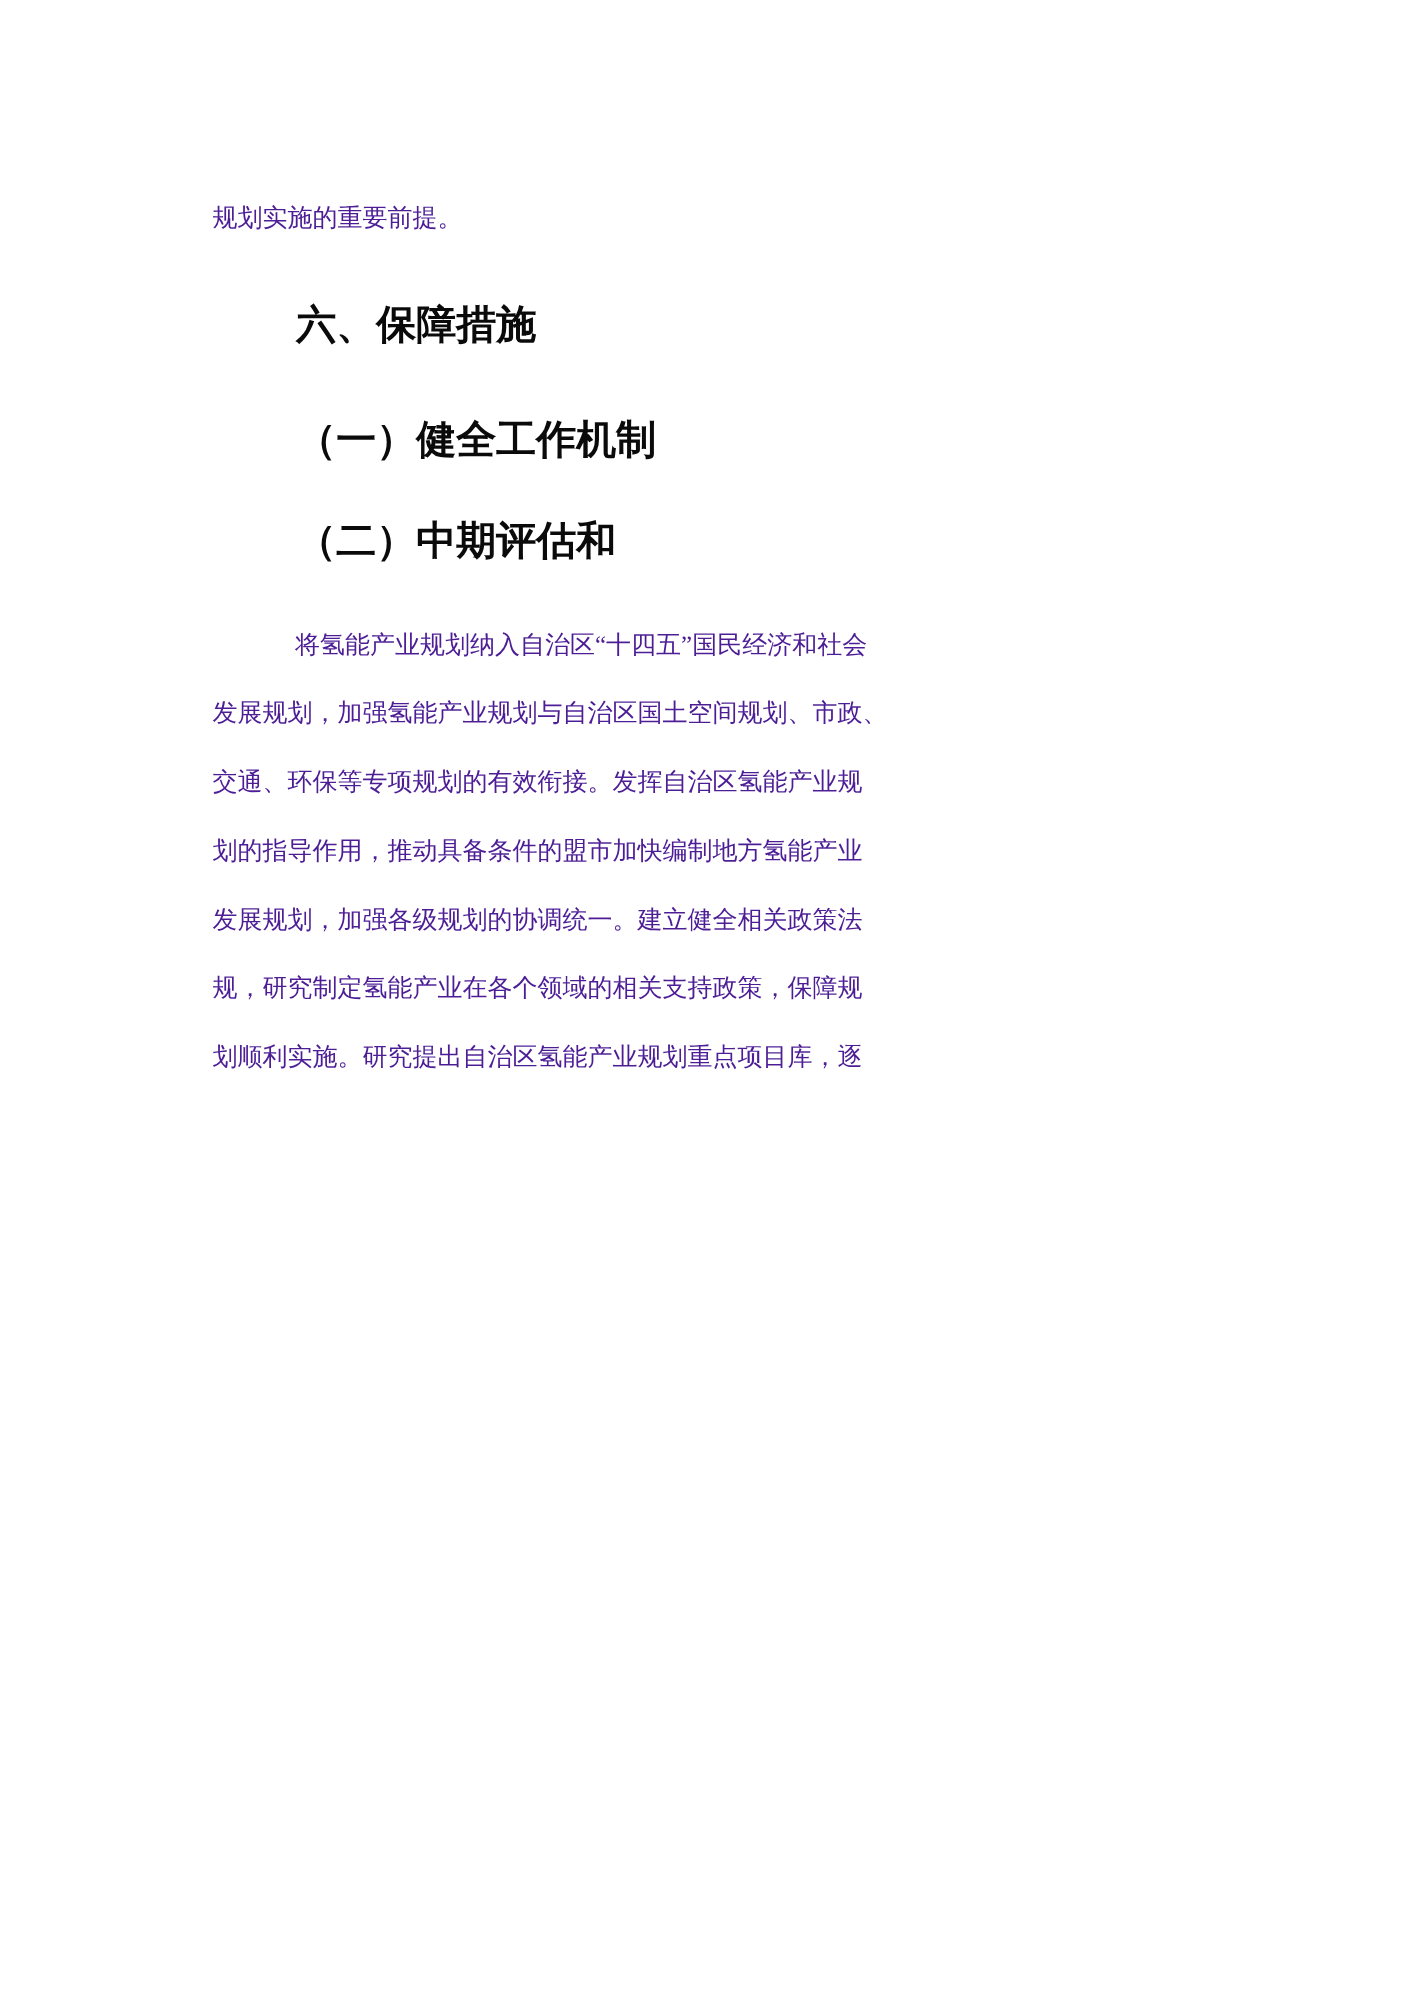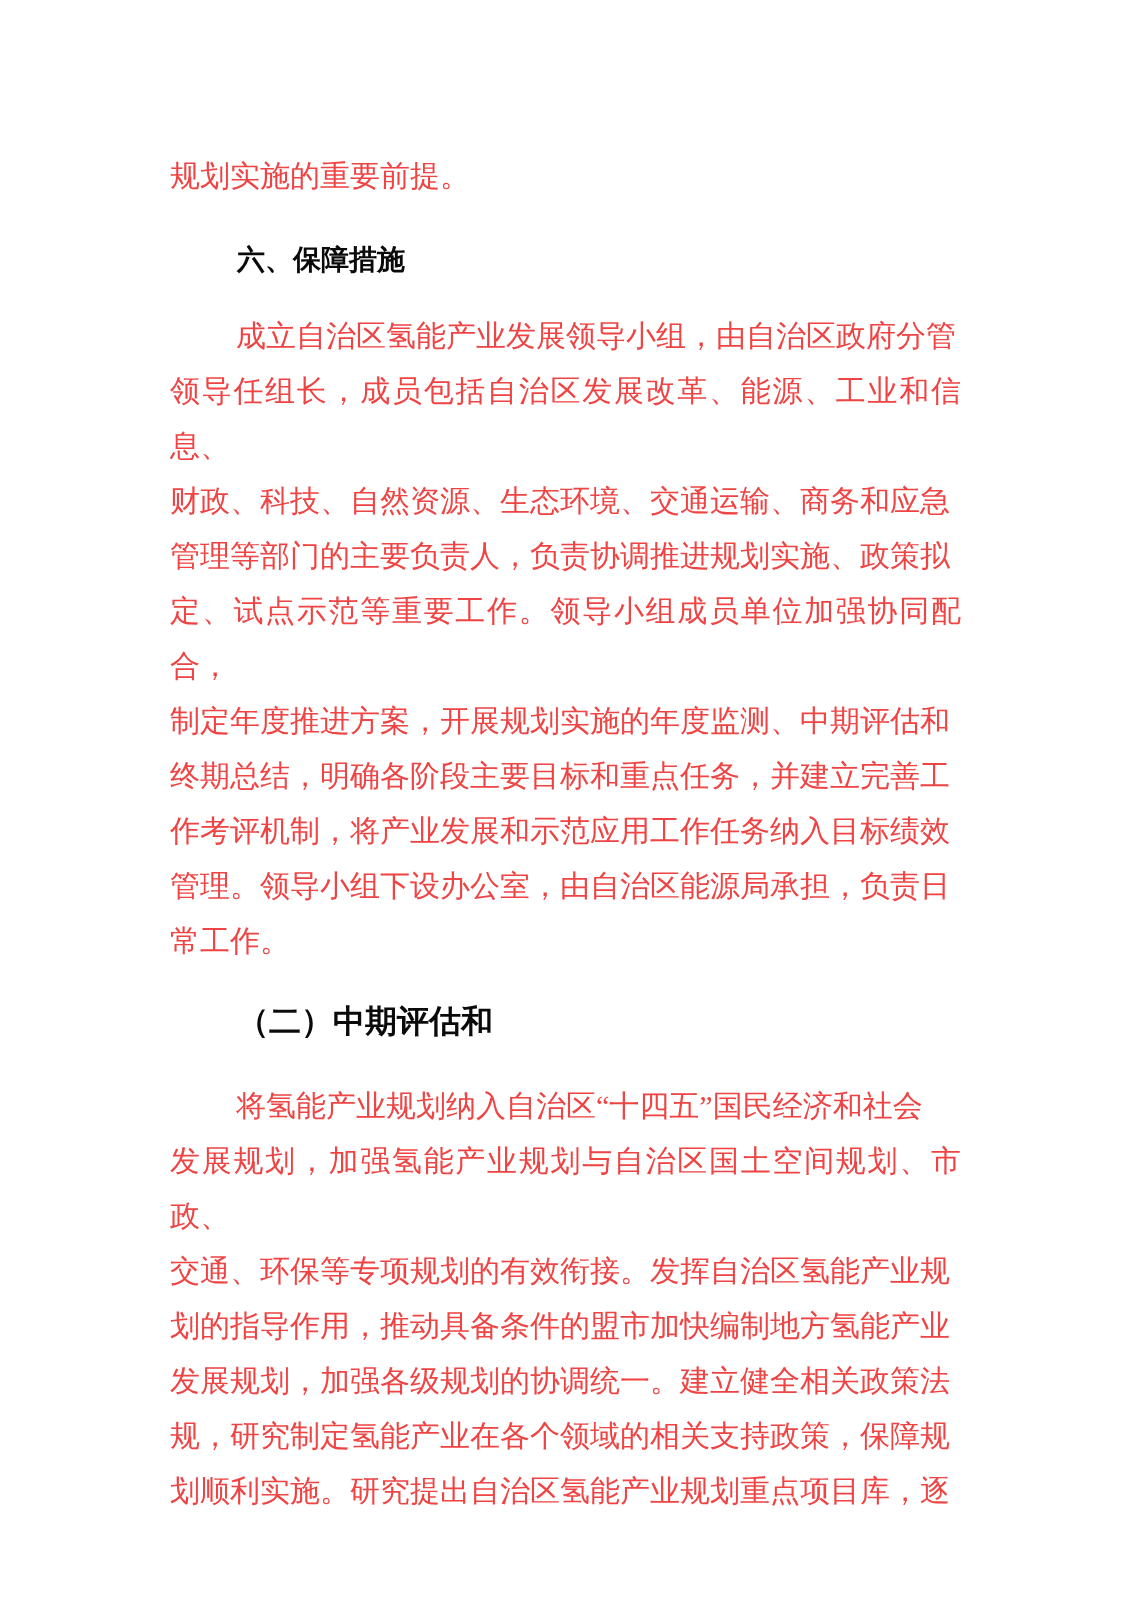--- a/index.html
+++ b/index.html
@@ -13,34 +13,34 @@
     height: 1600px;
     margin: 0 auto;
     background: #ffffff;
     color: #111111;
     box-sizing: border-box;
     padding: 148px 170px 0 170px;
     overflow: hidden;
     font-family: "Liberation Serif", "DejaVu Serif", serif;
   }
   .body-text {
-    font-size: 30px;
+    font-size: 20px;
     line-height: 55px;
     margin: 0;
     white-space: pre-line;
     text-align: justify;
-    color: #ef4444;
+    color: #4c1d95;
   }
   .body-text.indent {
     text-indent: 66px;
   }
   .h-section {
     font-family: "Liberation Sans", "DejaVu Sans", sans-serif;
     font-weight: bold;
-    font-size: 28px;
+    font-size: 32px;
     line-height: 55px;
     margin: 29px 0 0 0;
     padding-left: 67px;
     color: #0a0a0a;
   }
   .h-sub {
     font-family: "Liberation Serif", "DejaVu Serif", serif;
     font-weight: bold;
     font-size: 32px;
     line-height: 55px;
@@ -63,31 +63,22 @@
 </style>
 </head>
 <body>
 
 <div class="page">
 
   <p class="body-text">规划实施的重要前提。</p>
 
   <h2 class="h-section">六、保障措施</h2>
 
+  <h3 class="h-sub first">（一）健全工作机制</h3>
 
-  <p class="body-text indent para-1">成立自治区氢能产业发展领导小组，由自治区政府分管
-领导任组长，成员包括自治区发展改革、能源、工业和信息、
-财政、科技、自然资源、生态环境、交通运输、商务和应急
-管理等部门的主要负责人，负责协调推进规划实施、政策拟
-定、试点示范等重要工作。领导小组成员单位加强协同配合，
-制定年度推进方案，开展规划实施的年度监测、中期评估和
-终期总结，明确各阶段主要目标和重点任务，并建立完善工
-作考评机制，将产业发展和示范应用工作任务纳入目标绩效
-管理。领导小组下设办公室，由自治区能源局承担，负责日
-常工作。</p>
 
   <h3 class="h-sub second">（二）中期评估和</h3>
 
   <p class="body-text indent para-2">将氢能产业规划纳入自治区“十四五”国民经济和社会
 发展规划，加强氢能产业规划与自治区国土空间规划、市政、
 交通、环保等专项规划的有效衔接。发挥自治区氢能产业规
 划的指导作用，推动具备条件的盟市加快编制地方氢能产业
 发展规划，加强各级规划的协调统一。建立健全相关政策法
 规，研究制定氢能产业在各个领域的相关支持政策，保障规
 划顺利实施。研究提出自治区氢能产业规划重点项目库，逐</p>

